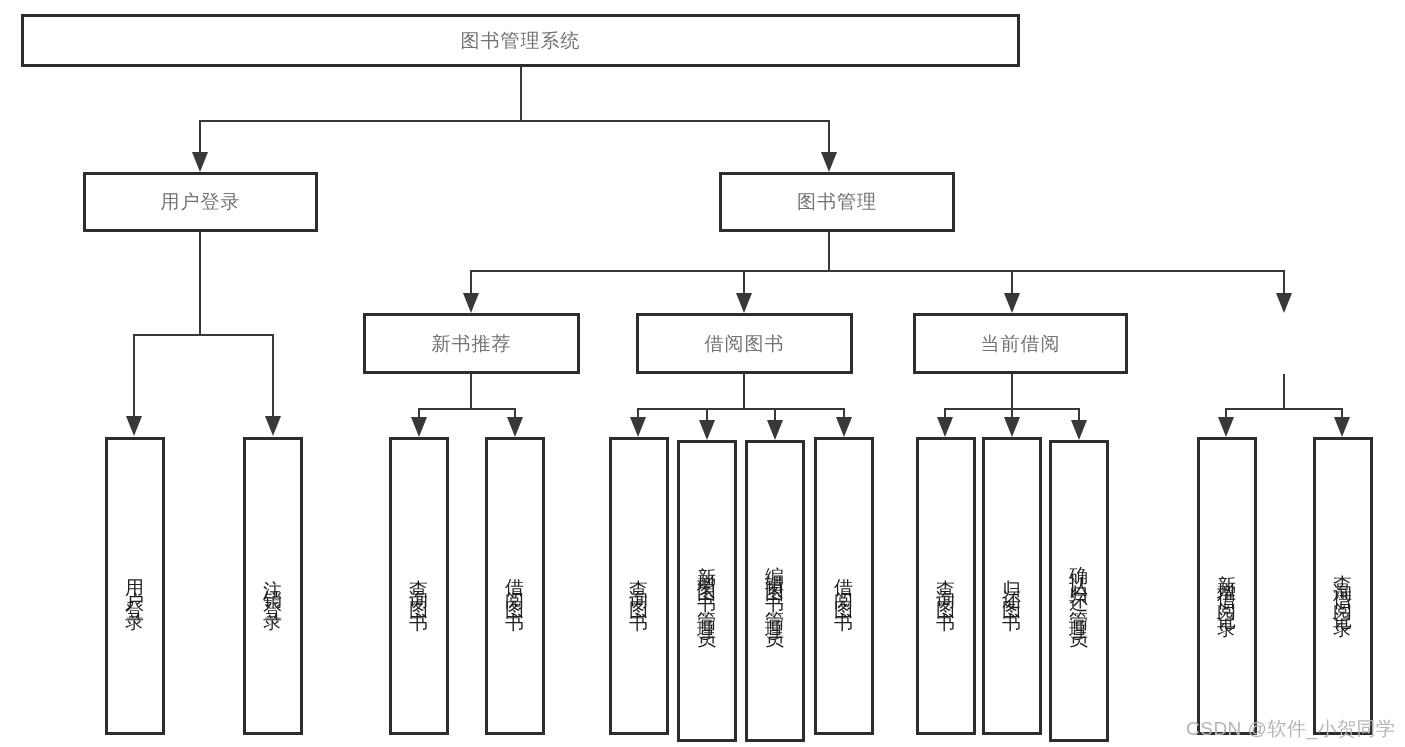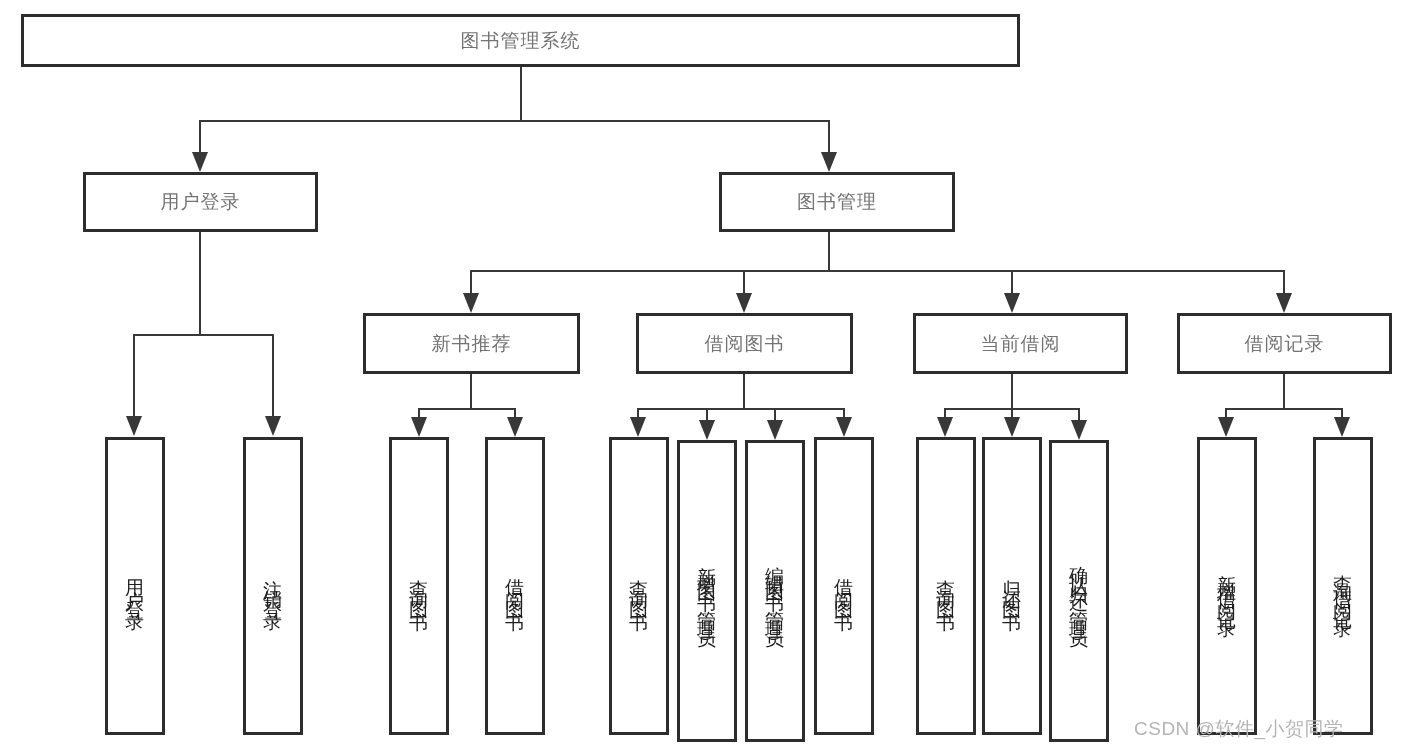--- a/index.html
+++ b/index.html
@@ -40,21 +40,21 @@
   .v{width:2px;}
   .h{height:2px;}
   .arrow{
     position:absolute;width:0;height:0;z-index:1;
     border-left:8px solid transparent;
     border-right:8px solid transparent;
     border-top:20px solid #383838;
   }
 
   .watermark{
-    position:absolute;left:1134px;top:716px;
+    position:absolute;left:1186px;top:716px;
     font-size:19px;color:#b5b5b5;letter-spacing:0.5px;
     z-index:3;white-space:nowrap;
   }
 </style>
 </head>
 <body>
 
 <div id="stage">
 
   <div class="box" style="left:21px;top:14px;width:999px;height:53px;">
@@ -94,23 +94,20 @@
   <div class="arrow" style="left:1276px;top:293px;"></div>
 
   <div class="box" style="left:363px;top:313px;width:217px;height:61px;">
     <span>新书推荐</span>
   </div>
   <div class="box" style="left:636px;top:313px;width:217px;height:61px;">
     <span>借阅图书</span>
   </div>
   <div class="box" style="left:905px;top:313px;width:215px;height:61px;margin-left:8px;">
     <span>当前借阅</span>
-  </div>
-  <div class="box" style="left:1177px;top:313px;width:215px;height:61px;">
-    <span>借阅记录</span>
   </div>
 
   <div class="v" style="left:470px;top:374px;height:36px;"></div>
   <div class="h" style="left:418px;top:408px;width:98px;"></div>
   <div class="v" style="left:418px;top:408px;height:11px;"></div>
   <div class="arrow" style="left:411px;top:417px;"></div>
   <div class="v" style="left:514px;top:408px;height:11px;"></div>
   <div class="arrow" style="left:507px;top:417px;"></div>
 
   <div class="v" style="left:743px;top:374px;height:36px;"></div>

